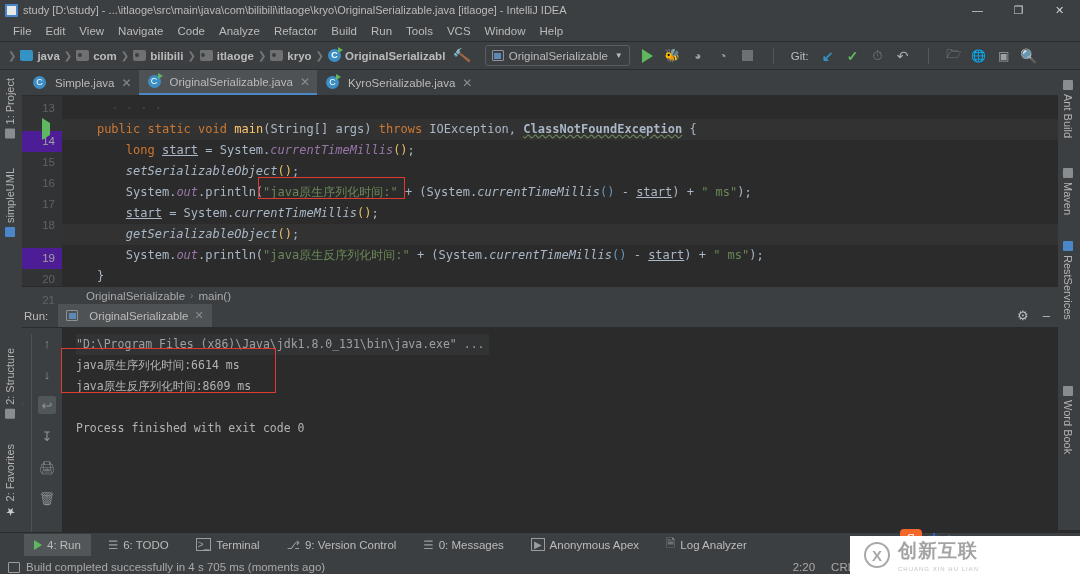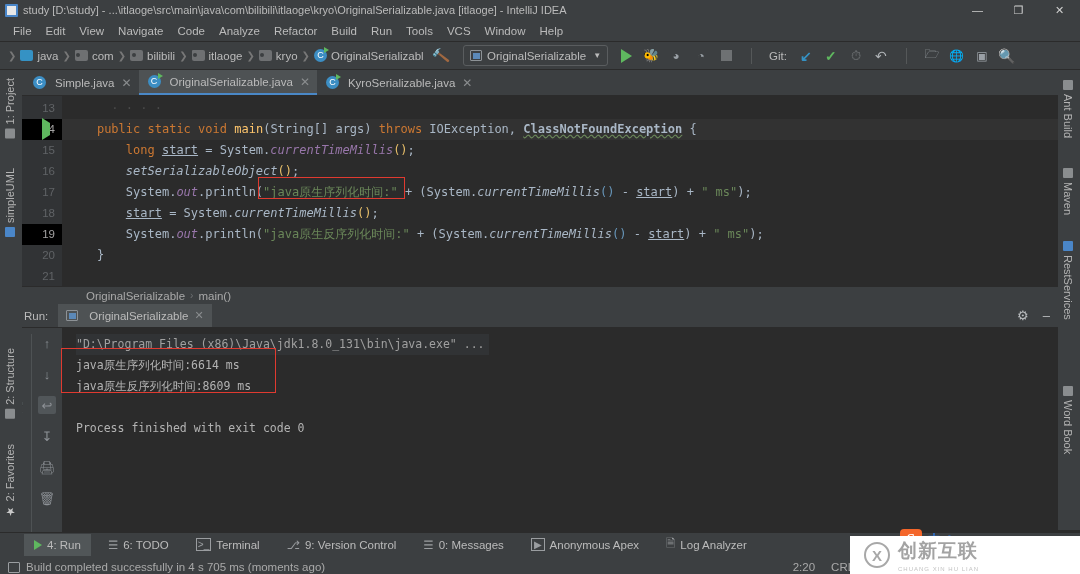--- a/index.html
+++ b/index.html
@@ -39,21 +39,21 @@
   }
   .menu-item {
     color: #bbbbbb; font-size: 11.5px; padding: 2px 7px; white-space: nowrap;
   }
 
   
   .navbar {
     height: 28px; background: #3c3f41; display: flex; align-items: center;
     padding: 0 4px; border-bottom: 1px solid #2b2b2b; gap: 0px;
   }
-  .crumb { display: flex; align-items: center; color: #bbbbbb; font-size: 11.5px; }
+  .crumb { display: flex; align-items: center; color: #bbbbbb; font-size: 11.5px; font-weight: bold; }
   .crumb-sep { color: #777; margin: 0 4px; font-size: 10px; }
   .ico { flex: none; display: inline-block; }
   .folder-ico {
     width: 13px; height: 11px; background: #6e7072; border-radius: 1px 2px 2px 2px;
     position: relative; margin-right: 4px;
   }
   .folder-ico:before {
     content: ""; position: absolute; left: 1.5px; top: 2.5px; width: 4px; height: 4px;
     background: #3c3f41; border-radius: 50%;
   }
@@ -127,21 +127,21 @@
   .rail-sq { width: 10px; height: 10px; background: #8a8d8f; border-radius: 1px; flex: none; }
   .rail-sq.blue { background: #4a86c8; }
   .rail-sq.star { background: transparent; color: #c9c9c9; font-size: 11px; line-height: 10px;
                   width: auto; height: auto; }
 
   .gutter {
     width: 62px; background: #313335; color: #606366; font-size: 11.5px;
     font-family: Liberation Sans, sans-serif; padding-top: 2px; flex: none; position: relative;
   }
   .gl { height: 21px; line-height: 21px; text-align: right; padding-right: 7px; position: relative; }
-  .gl.hl { background: #000000; color: #a4a3a3; }
+  .gl.hl { background: #4c1d95; color: #a4a3a3; margin-top: 12px; }
   .code {
     flex: 1; font-family: "DejaVu Sans Mono", monospace; font-size: 12px;
     color: #a9b7c6; padding-top: 2px; position: relative; overflow: hidden;
   }
   .ln { height: 21px; line-height: 21px; white-space: pre; padding-left: 6px; }
   .ln.hl { background: #323232; }
   .kw { color: #cc7832; }
   .st { color: #6a8759; }
   .fn { color: #ffc66d; }
   .fld { color: #9876aa; font-style: italic; }
@@ -417,20 +417,21 @@
       <span class="fold" style="left:80px;top:30px;">─</span>
     </div>
 
     <div class="code">
       <div class="ln"><span class="dots">      · · · ·</span></div>
       <div class="ln hl"><span class="dots">    </span><span class="kw">public</span> <span class="kw">static</span> <span class="kw">void</span> <span class="fn">main</span>(<span class="typ">String</span>[] args) <span class="kw">throws</span> <span class="typ">IOException</span>, <span class="err">ClassNotFoundException</span> {</div>
       <div class="ln"><span class="dots">        </span><span class="kw">long</span> <span class="ul">start</span> = System.<span class="fld">currentTimeMillis</span><span style="color:#e8bf6a">()</span>;</div>
       <div class="ln"><span class="dots">        </span><span class="ital">setSerializableObject</span><span style="color:#e8bf6a">()</span>;</div>
       <div class="ln"><span class="dots">        </span>System.<span class="fld">out</span>.println(<span class="st">"java原生序列化时间:"</span> + (System.<span class="ital">currentTimeMillis</span><span style="color:#6897bb">()</span> - <span class="ul">start</span>) + <span class="st">" ms"</span>);</div>
       <div class="ln"><span class="dots">        </span><span class="ul">start</span> = System.<span class="ital">currentTimeMillis</span><span style="color:#e8bf6a">()</span>;</div>
+      <div class="ln hl"><span class="dots">        </span><span class="ital">getSerializableObject</span><span style="color:#e8bf6a">()</span>;</div>
       <div class="ln"><span class="dots">        </span>System.<span class="fld">out</span>.println(<span class="st">"java原生反序列化时间:"</span> + (System.<span class="ital">currentTimeMillis</span><span style="color:#6897bb">()</span> - <span class="ul">start</span>) + <span class="st">" ms"</span>);</div>
       <div class="ln"><span class="dots">    </span>}</div>
 
       <div class="red-box" style="left:196px;top:81px;width:147px;height:22px;"></div>
     </div>
 
     <div class="scrollgut">
       <div class="mark tan" style="top:2px;"></div>
       <div class="mark thumb" style="top:48px;"></div>
       <div class="mark" style="top:57px;"></div>

